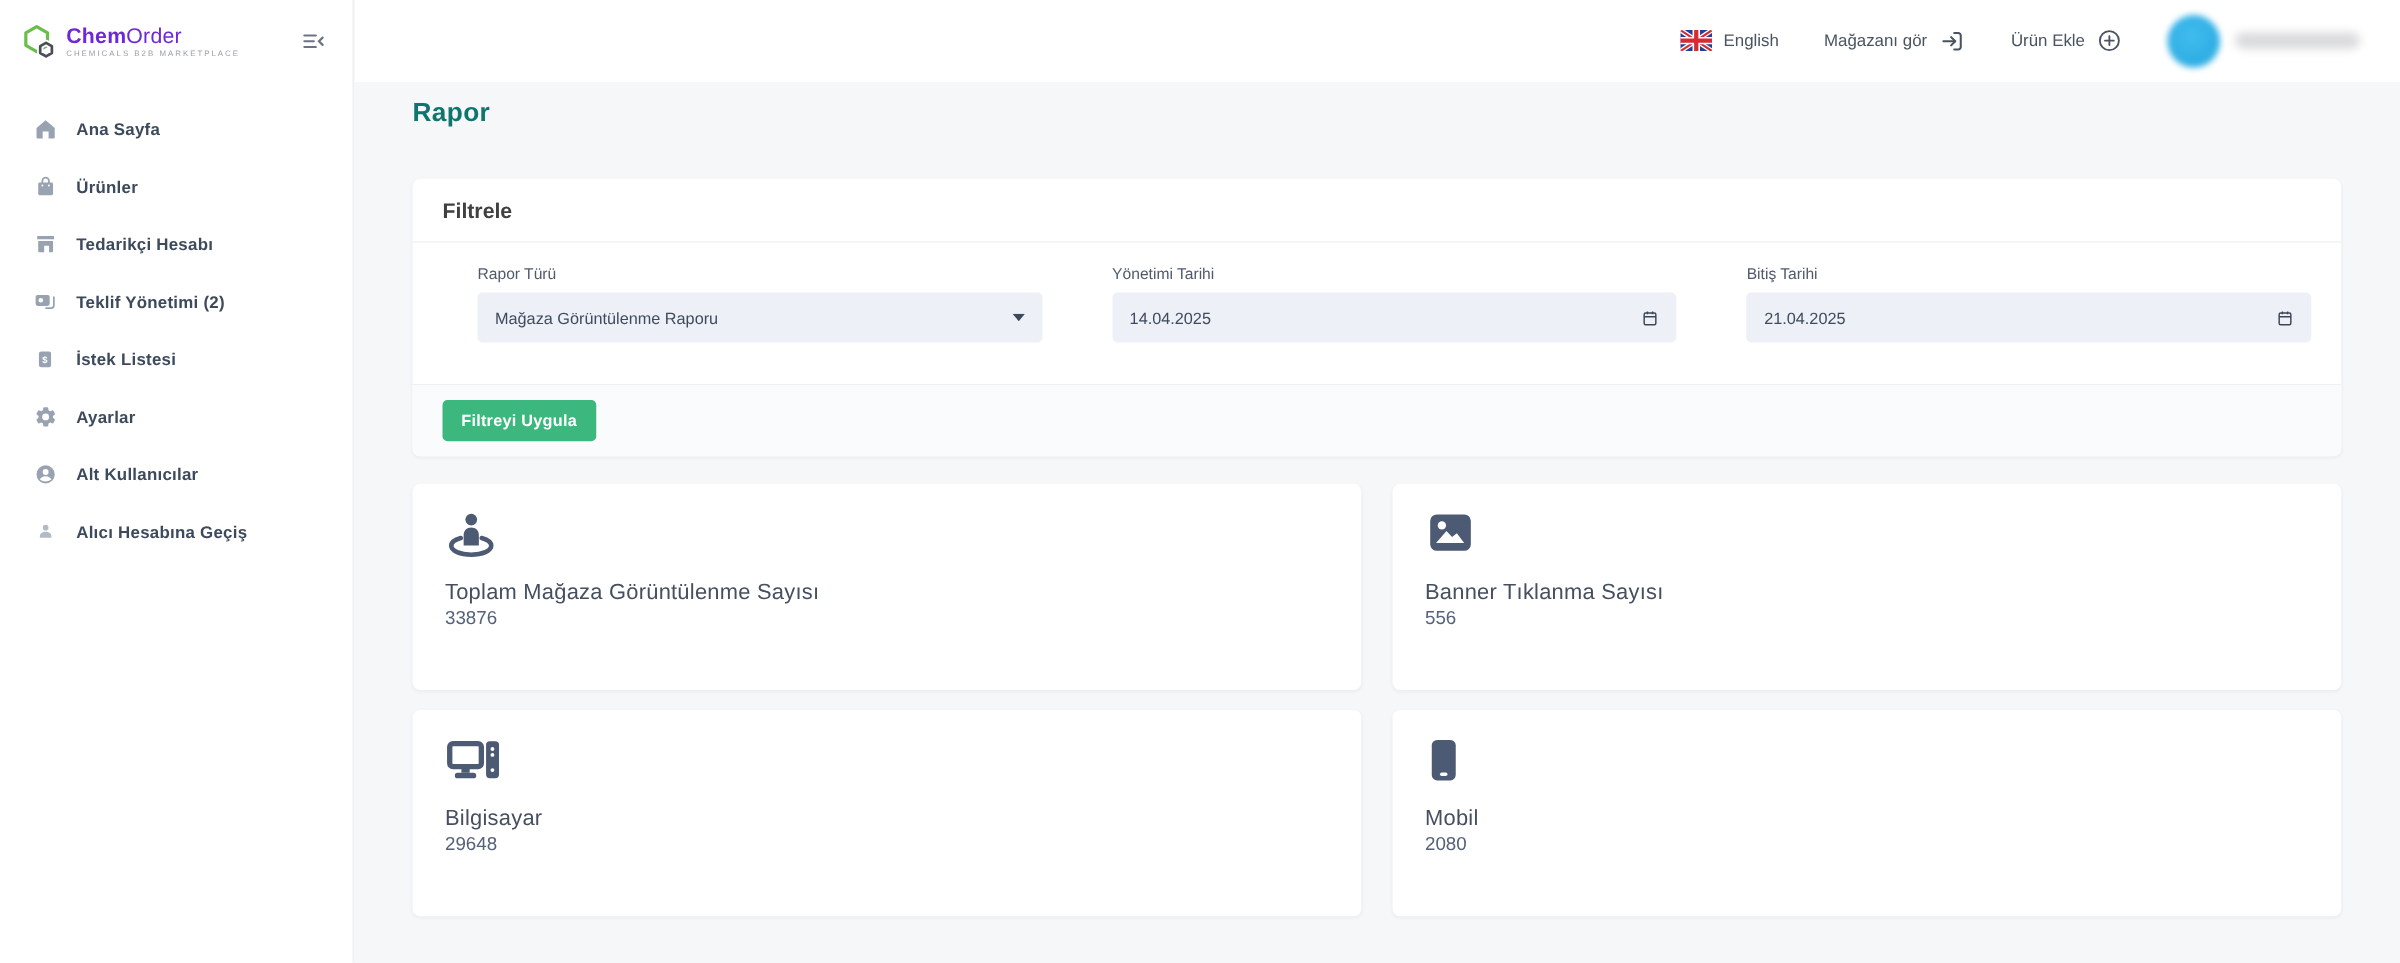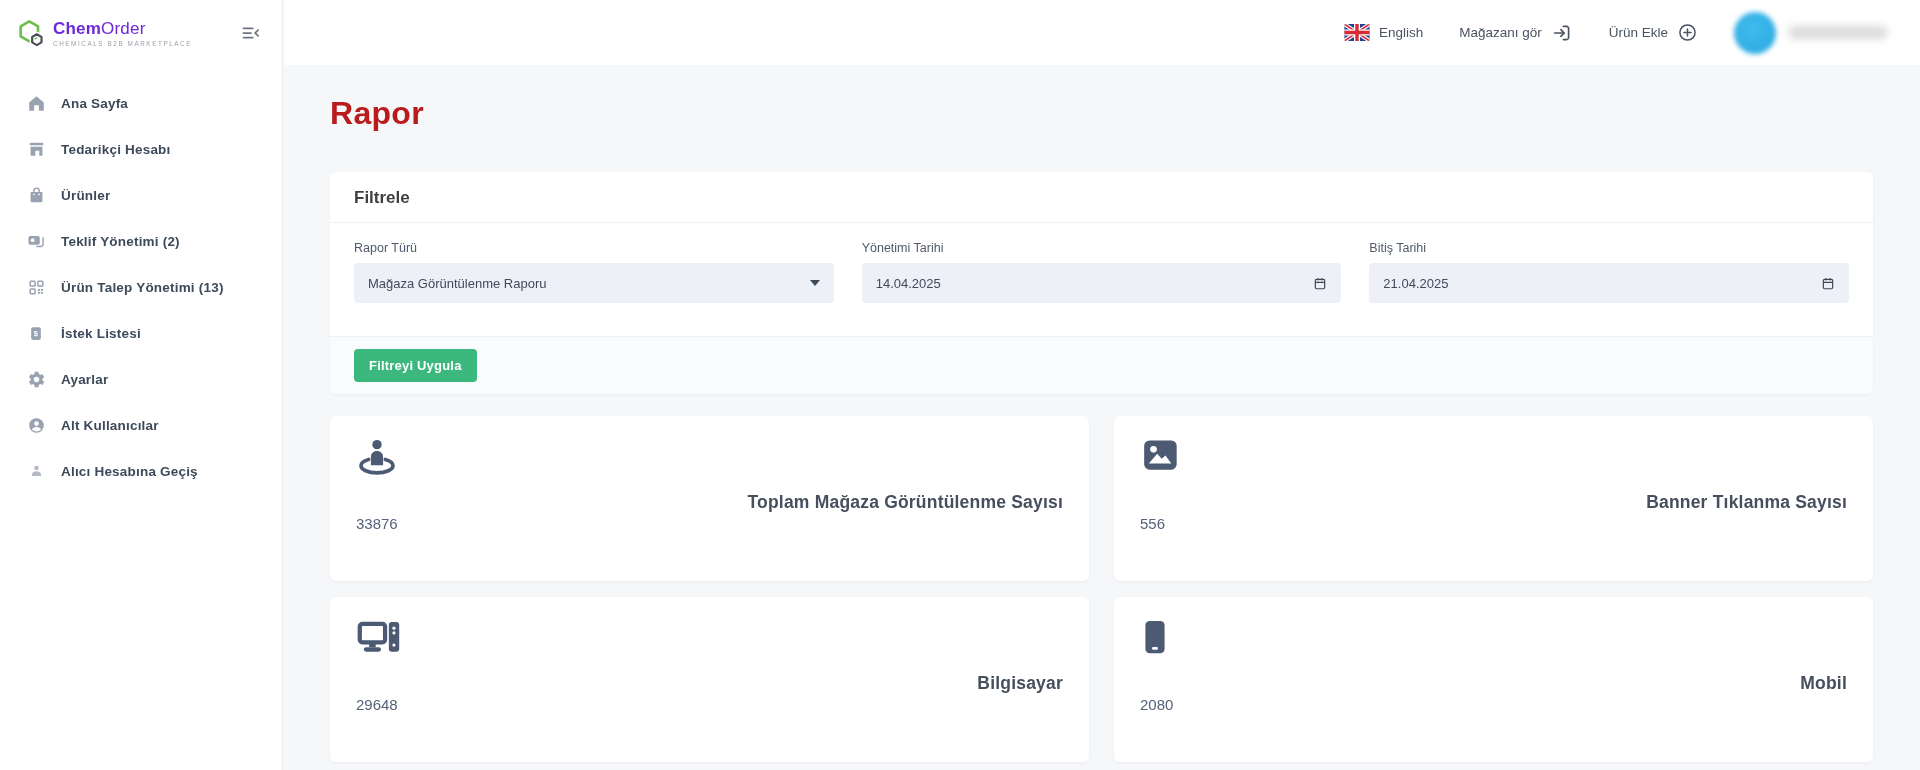--- a/index.html
+++ b/index.html
@@ -32,47 +32,47 @@
     position:fixed; left:284px; right:0; top:0; height:65px; background:#fff;
     display:flex; align-items:center; justify-content:flex-end; gap:36px;
     padding-right:32px; z-index:9;text-align:center;
   }
   .tb-item { display:flex; align-items:center; gap:9px; font-size:13.5px; font-weight:500; color:#4a5360; cursor:pointer; }
   .avatar-wrap { display:flex; align-items:center; gap:12px; cursor:pointer; }
   .avatar { width:42px; height:42px; border-radius:50%; background:radial-gradient(circle at 45% 40%, #41bdee, #25a5de); filter:blur(2.5px); }
   .blur-name { width:100px; height:13px; border-radius:7px; background:#d9dadc; filter:blur(4px); }
   
   .main { margin-left:284px; padding:65px 47px 0 46px; }
-  .page-title { margin-top:30px; font-size:32px; font-weight:700; color:#b91c1c; letter-spacing:.3px; }
+  .page-title { margin-top:14px; font-size:21px; font-weight:700; color:#0f766e; letter-spacing:.3px; }
   .filter-card {
     margin-top:40px; background:#fff; border-radius:6px;
     box-shadow:0 1px 3px rgba(20,30,50,.05);
   }
   .filter-header { padding:16px 24px 14px; font-size:17px; font-weight:700; color:#404040; border-bottom:1px solid #eef0f3; }
   .filter-body { display:flex; gap:28px; padding:18px 24px 33px; }
-  .field { flex:1; }
+  .field { flex:1;margin-left:28px; }
   .field label { display:block; font-size:12.5px; color:#4f5a6b; margin-bottom:8px; }
   .control {
     height:40px; background:#edf0f6; border-radius:4px;
     display:flex; align-items:center; justify-content:space-between;
     padding:0 14px; font-size:13px; color:#3f4a5f; cursor:pointer;
   }
   .filter-footer { padding:6px 24px; border-top:1px solid #eef0f3; background:#fafbfc; border-radius:0 0 6px 6px; }
   .apply-btn {
     display:inline-block; background:#3cb87e; color:#fff; border:none; border-radius:4px;
     font-family:inherit; font-size:13px; font-weight:700; letter-spacing:.2px;
     padding:9px 15px; margin:6px 0; cursor:pointer;
   }
   .cards-grid {
     margin-top:22px; display:grid; grid-template-columns:1fr 1fr;
     gap:16px 25px; grid-auto-rows:165px;
   }
   .stat-card { background:#fff; border-radius:6px; box-shadow:0 1px 3px rgba(20,30,50,.05); padding:21px 26px; }
   .stat-ic { height:40px; display:flex; align-items:flex-start; color:#4c5a73; }
-  .stat-title { margin-top:15px; font-size:17.5px; font-weight:700; color:#454f5e; letter-spacing:.2px;text-align:right; }
+  .stat-title { margin-top:15px; font-size:17.5px; font-weight:400; color:#454f5e; letter-spacing:.2px; }
   .stat-value { margin-top:2px; font-size:15px; color:#55627a; }
   svg { display:block; }
 </style>
 </head>
 <body>
 
 <aside class="sidebar">
   <div class="logo-row">
     <div class="logo">
       <span>
@@ -103,65 +103,47 @@
     <div class="nav-item">
       <span class="nav-ic">
         <svg width="19" height="19" viewBox="0 0 24 24" fill="#99a2b0">
             <path d="M12 2.8 2.8 10.7v9.5a1 1 0 0 0 1 1H9v-7h6v7h5.2a1 1 0 0 0 1-1v-9.5z"></path>
           </svg>
       </span>
       <span>Ana Sayfa</span>
     </div>
     <div class="nav-item">
       <span class="nav-ic">
-        <svg width="19" height="19" viewBox="0 0 24 24" fill="#99a2b0">
-            <path d="M3.5 3.5h17v3.2h-17z"></path>
-            <path d="M4.5 8.5h15v10.3a1.2 1.2 0 0 1-1.2 1.2h-2.8v-6.5h-5v6.5H5.7a1.2 1.2 0 0 1-1.2-1.2z"></path>
-          </svg>
-      </span>
-      <span>Tedarikçi Hesabı</span>
-    </div>
-    <div class="nav-item">
-      <span class="nav-ic">
         <svg width="19" height="19" viewBox="0 0 24 24">
             <path fill="#99a2b0" d="M6 7.5h12a1.5 1.5 0 0 1 1.5 1.5v10a1.5 1.5 0 0 1-1.5 1.5H6A1.5 1.5 0 0 1 4.5 19V9A1.5 1.5 0 0 1 6 7.5z"></path>
             <path d="M8.7 9.5V6a3.3 3.3 0 0 1 6.6 0v3.5" stroke="#99a2b0" stroke-width="1.8" fill="none" stroke-linecap="round"></path>
             <circle cx="8.7" cy="10.6" r="1" fill="#fff"></circle>
             <circle cx="15.3" cy="10.6" r="1" fill="#fff"></circle>
           </svg>
       </span>
       <span>Ürünler</span>
     </div>
     <div class="nav-item">
       <span class="nav-ic">
+        <svg width="19" height="19" viewBox="0 0 24 24" fill="#99a2b0">
+            <path d="M3.5 3.5h17v3.2h-17z"></path>
+            <path d="M4.5 8.5h15v10.3a1.2 1.2 0 0 1-1.2 1.2h-2.8v-6.5h-5v6.5H5.7a1.2 1.2 0 0 1-1.2-1.2z"></path>
+          </svg>
+      </span>
+      <span>Tedarikçi Hesabı</span>
+    </div>
+    <div class="nav-item">
+      <span class="nav-ic">
         <svg width="20" height="20" viewBox="0 0 24 24">
             <rect x="3" y="6" width="13.5" height="10.5" rx="2" fill="#99a2b0"></rect>
             <circle cx="8" cy="11" r="2.2" fill="#fff"></circle>
             <path d="M20.5 8v8a2.5 2.5 0 0 1-2.5 2.5h-5" stroke="#99a2b0" stroke-width="1.7" fill="none" stroke-linecap="round"></path>
           </svg>
       </span>
       <span>Teklif Yönetimi (2)</span>
-    </div>
-    <div class="nav-item">
-      <span class="nav-ic">
-        <svg width="19" height="19" viewBox="0 0 24 24" fill="none">
-            <g stroke="#99a2b0" stroke-width="1.9">
-              <rect x="4" y="4" width="6.2" height="6.2" rx="1"></rect>
-              <rect x="13.8" y="4" width="6.2" height="6.2" rx="1"></rect>
-              <rect x="4" y="13.8" width="6.2" height="6.2" rx="1"></rect>
-            </g>
-            <g fill="#99a2b0">
-              <rect x="13.8" y="13.8" width="2.5" height="2.5"></rect>
-              <rect x="17.5" y="13.8" width="2.5" height="2.5"></rect>
-              <rect x="13.8" y="17.5" width="2.5" height="2.5"></rect>
-              <rect x="17.5" y="17.5" width="2.5" height="2.5"></rect>
-            </g>
-          </svg>
-      </span>
-      <span>Ürün Talep Yönetimi (13)</span>
     </div>
     <div class="nav-item">
       <span class="nav-ic">
         <svg width="18" height="19" viewBox="0 0 24 24">
             <rect x="5.5" y="3.5" width="13" height="17" rx="2.4" fill="#99a2b0"></rect>
             <text x="12" y="15.6" text-anchor="middle" font-size="10" font-weight="bold" fill="#fff" font-family="Liberation Sans, sans-serif">$</text>
           </svg>
       </span>
       <span>İstek Listesi</span>
     </div>

